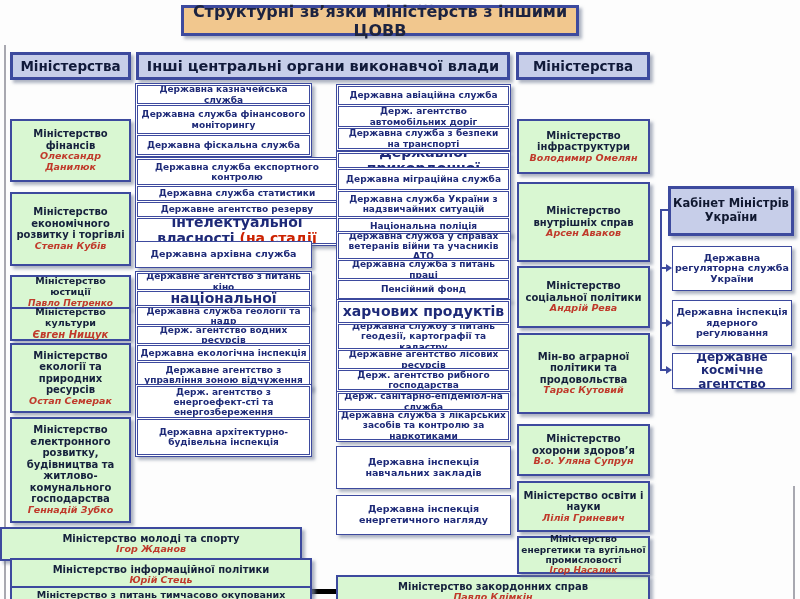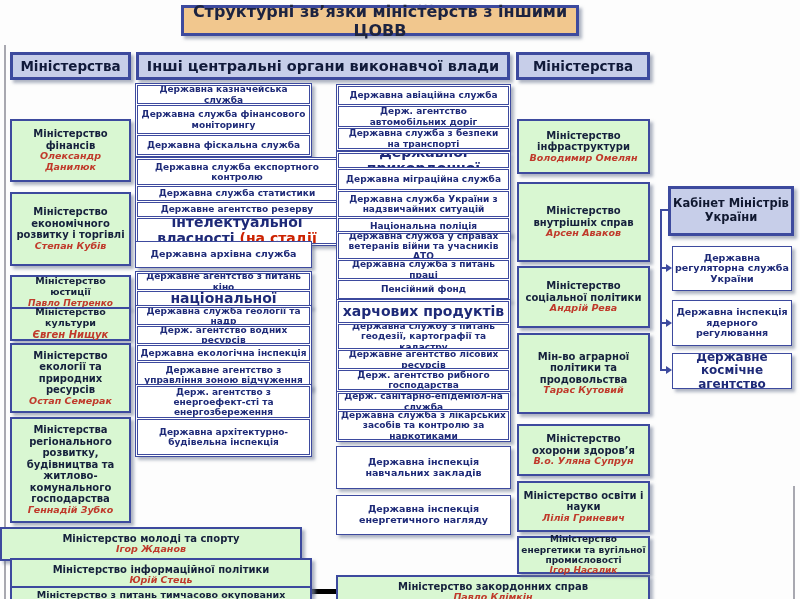--- a/index.html
+++ b/index.html
@@ -59,21 +59,21 @@
   </div>
   <div class="abs gbox shadow" style="left:10px;top:272px;width:121px;height:33px">
     <div class="mname" style="font-size:9.5px">Міністерство культури</div>
     <div class="mperson" style="font-size:10px">Євген Нищук</div>
   </div>
   <div class="abs gbox shadow" style="left:10px;top:308px;width:121px;height:70px">
     <div class="mname">Міністерство екології та природних ресурсів</div>
     <div class="mperson">Остап Семерак</div>
   </div>
   <div class="abs gbox shadow" style="left:10px;top:382px;width:121px;height:106px">
-    <div class="mname">Міністерства регіонального розвитку, будівництва та житлово-комунального господарства</div>
+    <div class="mname">Міністерство електронного розвитку, будівництва та житлово-комунального господарства</div>
     <div class="mperson">Геннадій Зубко</div>
   </div>
 
   <div class="abs agroup shadow" style="left:135px;top:83px;width:177px">
     <div class="abox" style="height:17px">Державна казначейська служба</div>
     <div class="abox" style="height:27px">Державна служба фінансового моніторингу</div>
     <div class="abox" style="height:18px">Державна фіскальна служба</div>
   </div>
 
   <div class="abs agroup shadow" style="left:135px;top:157px;width:204px">

